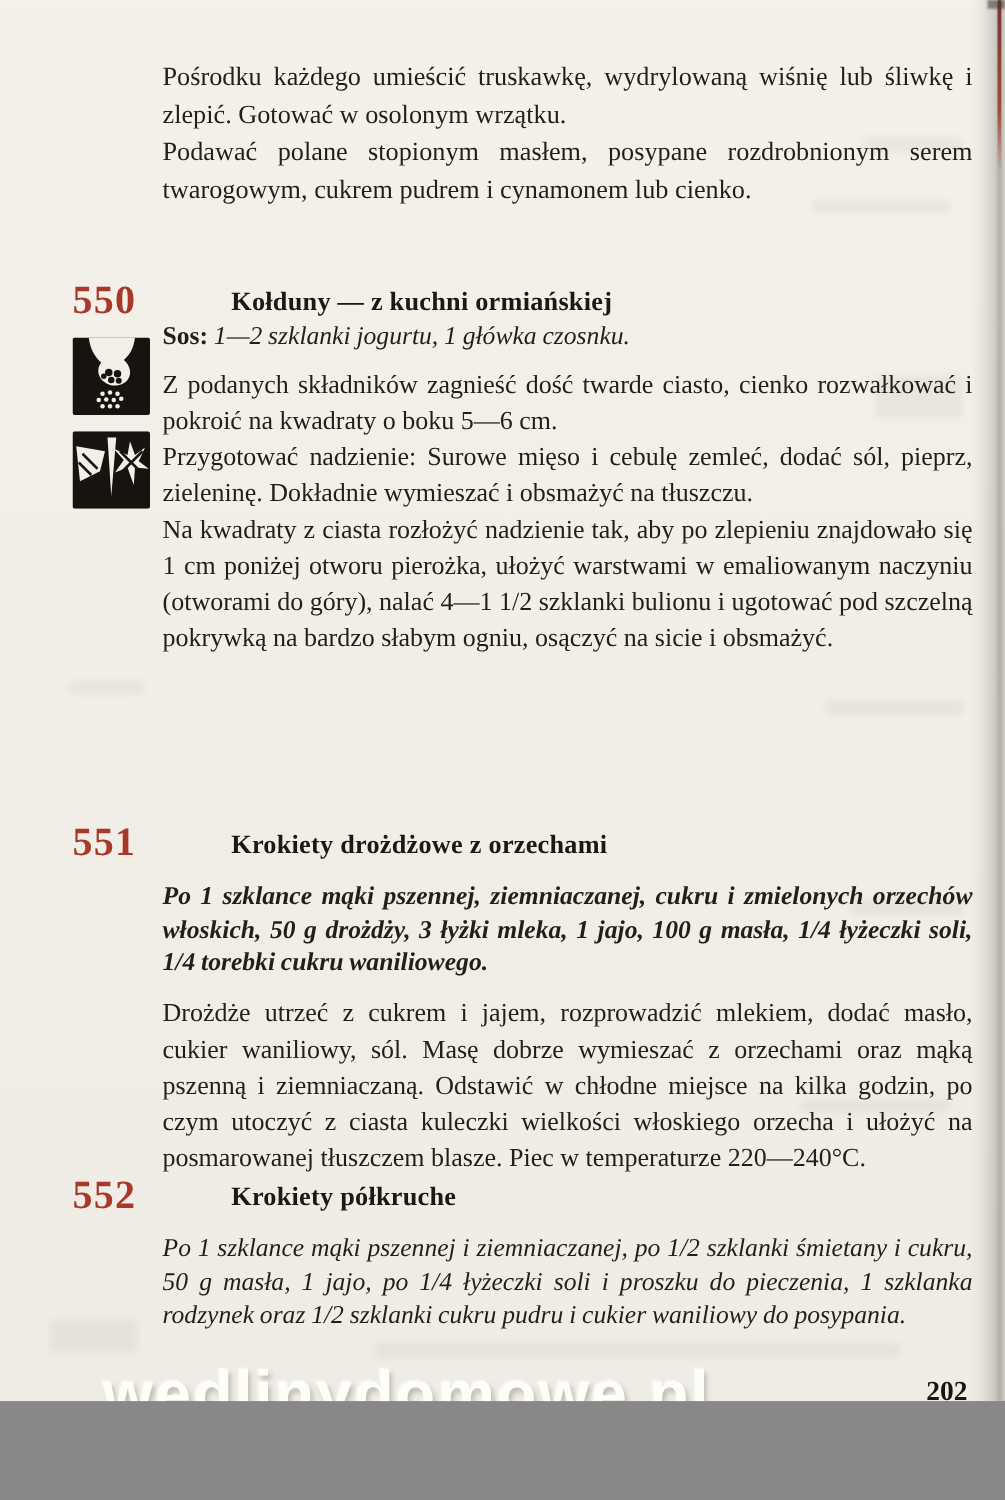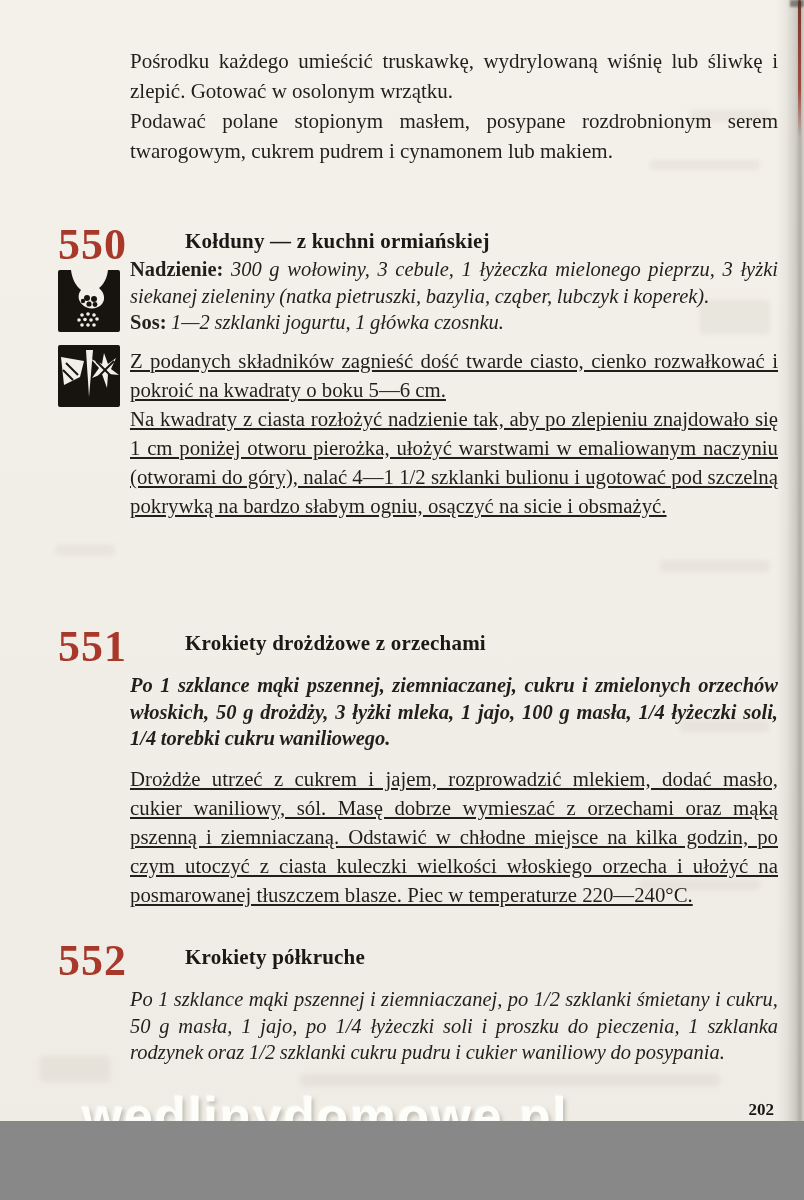--- a/index.html
+++ b/index.html
@@ -39,55 +39,55 @@
   }
   
   .col{position:absolute;left:130px;width:648px;}
   .intro p{
     margin:0;font-size:21px;line-height:30px;
     text-align:justify;
   }
   .recipe{position:absolute;left:130px;width:648px;}
   .recipe-number{
     position:absolute;left:-72px;top:-3px;
-    font-size:44px;font-weight:bold;color:#a8392a;
+    font-size:32px;font-weight:bold;color:#a8392a;
     letter-spacing:1px;line-height:1;
   }
   .recipe-title{
     margin:0 0 0 55px;font-size:21px;font-weight:bold;
     color:#1b1815;line-height:30px;letter-spacing:.2px;
   }
   .icon-col{
     position:absolute;left:-72px;top:44px;
     display:flex;flex-direction:column;gap:13px;
   }
   .picto{display:block;width:62px;height:62px;}
   .picto svg{display:block;}
   .ingredients{
     margin:12px 0 0 0;font-size:20.5px;line-height:26.5px;
     font-style:italic;text-align:justify;word-spacing:-.5px;
   }
   .ingredients b{font-style:normal;font-weight:bold;}
-  .steps{margin-top:10px;text-decoration:underline;}
+  .steps{margin-top:10px;}
   .steps p{
     margin:0;font-size:20.8px;line-height:29px;text-align:justify;
   }
   .watermark{
     position:absolute;left:82px;top:1086px;width:660px;
     font-family:"Liberation Sans", sans-serif;
     font-weight:bold;font-size:52px;letter-spacing:1.5px;
     color:#fdfdfa;
     text-shadow:2px 3px 4px rgba(150,144,132,.55),
                 -1px -1px 2px rgba(255,255,255,.85);
     filter:blur(.3px);
     white-space:nowrap;
   }
   .page-number{
     position:absolute;right:30px;top:1100px;
-    font-size:17px;font-weight:bold;color:#181512;
+    font-size:22px;font-weight:bold;color:#181512;
   }
 </style>
 </head>
 <body>
 
 <div class="page">
 
   <div class="edge-right"></div>
   <div class="edge-red"></div>
   <div class="corner-dark"></div>
@@ -96,21 +96,21 @@
   <div class="smudge" style="left:700px;top:300px;width:70px;height:34px;"></div>
   <div class="smudge" style="left:660px;top:560px;width:110px;height:12px;"></div>
   <div class="smudge" style="left:55px;top:545px;width:60px;height:10px;"></div>
   <div class="smudge" style="left:680px;top:720px;width:90px;height:12px;"></div>
   <div class="smudge" style="left:640px;top:880px;width:120px;height:10px;"></div>
   <div class="smudge" style="left:300px;top:1074px;width:420px;height:12px;"></div>
   <div class="smudge" style="left:40px;top:1056px;width:70px;height:26px;"></div>
 
   <section class="col intro" style="top:46px;">
     <p>Pośrodku każdego umieścić truskawkę, wydrylowaną wiśnię lub śliwkę i zlepić. Gotować w osolonym wrzątku.</p>
-    <p>Podawać polane stopionym masłem, posypane rozdrobnionym serem twarogowym, cukrem pudrem i cynamonem lub makiem.</p>
+    <p>Podawać polane stopionym masłem, posypane rozdrobnionym serem twarogowym, cukrem pudrem i cynamonem lub cienko.</p>
   </section>
 
   <section class="recipe" style="top:226px;">
     <div class="recipe-number">550</div>
     <h2 class="recipe-title">Kołduny — z kuchni ormiańskiej</h2>
     <div class="icon-col">
       <span class="picto">
         <svg width="62" height="62" viewBox="0 0 62 62">
           <rect width="62" height="62" rx="2" fill="#17140f"></rect>
           <path d="M13,0 L50,0 C49,8 46,14 41,18 C46,22 48,29 44,34 C40,39 31,40 26,36 C20,32 19,25 23,20 C18,16 14,9 13,0 Z" fill="#f2efe8"></path>
@@ -139,29 +139,29 @@
           <polygon points="28,5 35,5 31,52" fill="#f2efe8"></polygon>
           <polygon points="3,12 26,16 22,32 6,40" fill="#f2efe8"></polygon>
           <line x1="8" y1="18" x2="20" y2="30" stroke="#17140f" stroke-width="2"></line>
           <line x1="5" y1="25" x2="15" y2="35" stroke="#17140f" stroke-width="2"></line>
           <path d="M46,8 L50,19 L58,13 L53,24 L61,30 L50,29 L49,43 L44,29 L34,33 L41,23 L33,14 L44,19 Z" fill="#f2efe8"></path>
           <line x1="38" y1="16" x2="56" y2="34" stroke="#17140f" stroke-width="2"></line>
           <line x1="56" y1="16" x2="38" y2="34" stroke="#17140f" stroke-width="2"></line>
         </svg>
       </span>
     </div>
-    <p class="ingredients" style="margin-top:0;"><b>Nadzienie:</b> <span>300 g wołowiny, 3 cebule, 1 łyżeczka mielonego pieprzu, 3 łyżki siekanej zieleniny (natka pietruszki, bazylia, cząber, lubczyk i koperek).</span></p>
     <p class="ingredients" style="margin-top:0;"><b>Sos:</b> <span>1—2 szklanki jogurtu, 1 główka czosnku.</span></p>
     <div class="steps">
       <p>Z podanych składników zagnieść dość twarde ciasto, cienko rozwałkować i pokroić na kwadraty o boku 5—6 cm.</p>
+      <p>Przygotować nadzienie: Surowe mięso i cebulę zemleć, dodać sól, pieprz, zieleninę. Dokładnie wymieszać i obsmażyć na tłuszczu.</p>
       <p>Na kwadraty z ciasta rozłożyć nadzienie tak, aby po zlepieniu znajdowało się 1 cm poniżej otworu pierożka, ułożyć warstwami w emaliowanym naczyniu (otworami do góry), nalać 4—1 1/2 szklanki bulionu i ugotować pod szczelną pokrywką na bardzo słabym ogniu, osączyć na sicie i obsmażyć.</p>
     </div>
   </section>
 
-  <section class="recipe" style="top:628px;">
+  <section class="recipe" style="top:660px;">
     <div class="recipe-number">551</div>
     <h2 class="recipe-title">Krokiety drożdżowe z orzechami</h2>
     <p class="ingredients" style="margin-top:14px;font-weight:bold;"><span>Po 1 szklance mąki pszennej, ziemniaczanej, cukru i zmielonych orzechów włoskich, 50 g drożdży, 3 łyżki mleka, 1 jajo, 100 g masła, 1/4 łyżeczki soli, 1/4 torebki cukru waniliowego.</span></p>
     <div class="steps" style="margin-top:12px;">
       <p>Drożdże utrzeć z cukrem i jajem, rozprowadzić mlekiem, dodać masło, cukier waniliowy, sól. Masę dobrze wymieszać z orzechami oraz mąką pszenną i ziemniaczaną. Odstawić w chłodne miejsce na kilka godzin, po czym utoczyć z ciasta kuleczki wielkości włoskiego orzecha i ułożyć na posmarowanej tłuszczem blasze. Piec w temperaturze 220—240°C.</p>
     </div>
   </section>
 
   <section class="recipe" style="top:942px;">
     <div class="recipe-number">552</div>

